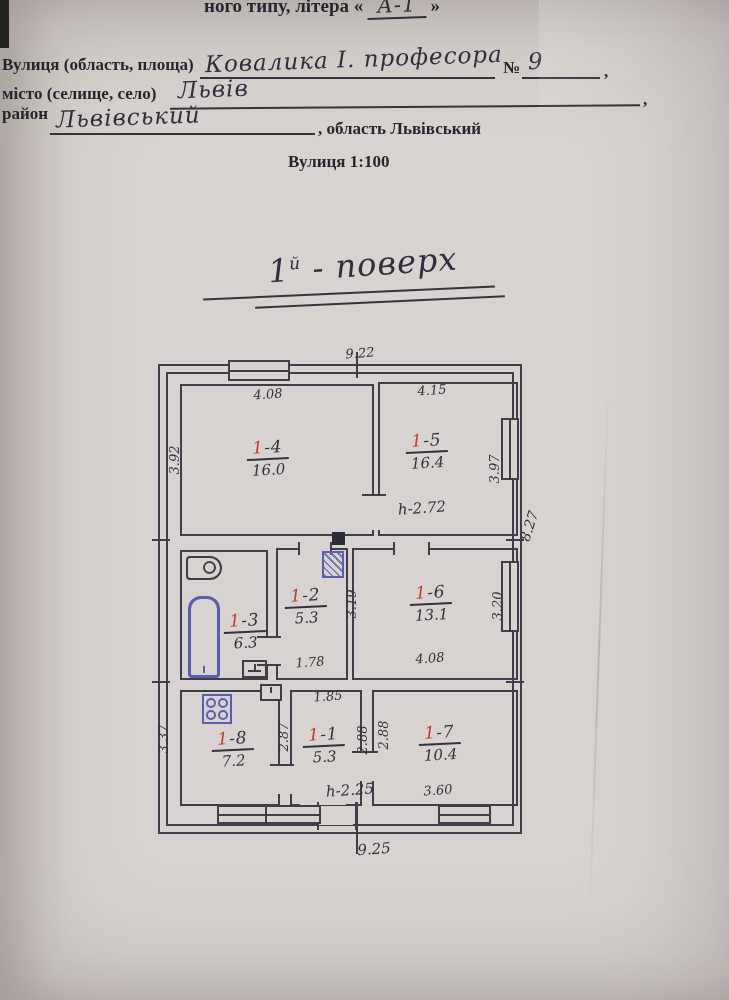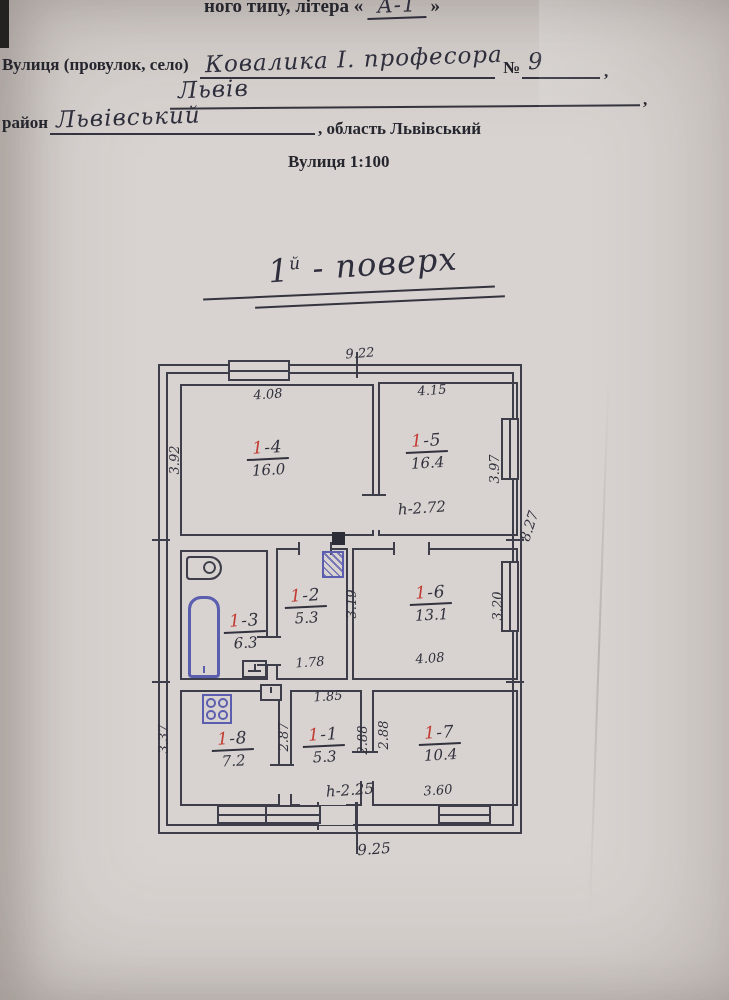--- a/index.html
+++ b/index.html
@@ -64,33 +64,34 @@
 <body>
 
 <div class="page">
 
   <div class="abs" style="left:204px;top:-7px;">
     <span class="printed" style="font-size:19px;">ного типу, літера «</span>
     <span class="hand tilt" style="font-size:21px;border-bottom:2px solid #2e2e3c;padding:0 10px;">А-1</span>
     <span class="printed" style="font-size:19px;">»</span>
   </div>
 
-  <div class="abs printed" style="left:2px;top:55px;">Вулиця (провулок, село)</div>
+  <div class="abs printed" style="left:2px;top:55px;">Вулиця (область, площа)</div>
   <div class="abs hand tilt" style="left:205px;top:46px;font-size:23px;">Ковалика І. професора</div>
   <div class="rule" style="left:200px;top:77px;width:295px;"></div>
   <div class="abs printed" style="left:503px;top:58px;">№</div>
   <div class="abs hand tilt" style="left:528px;top:48px;font-size:23px;">9</div>
   <div class="rule" style="left:522px;top:77px;width:78px;"></div>
   <div class="abs printed" style="left:604px;top:62px;">,</div>
 
+  <div class="abs printed" style="left:2px;top:84px;">місто (селище, село)</div>
   <div class="abs hand tilt" style="left:178px;top:76px;font-size:23px;">Львів</div>
   <div class="rule" style="left:170px;top:106px;width:470px;transform:rotate(-.4deg);"></div>
   <div class="abs printed" style="left:643px;top:90px;">,</div>
 
-  <div class="abs printed" style="left:2px;top:113px;text-align:center;">район</div>
+  <div class="abs printed" style="left:2px;top:104px;text-align:center;">район</div>
   <div class="abs hand tilt" style="left:56px;top:104px;font-size:23px;">Львівський</div>
   <div class="rule" style="left:50px;top:133px;width:265px;"></div>
   <div class="abs printed" style="left:318px;top:119px;">, область Львівський</div>
 
   <div class="abs printed" style="left:288px;top:152px;">Вулиця 1:100</div>
 
   <div class="abs hand" style="left:268px;top:246px;font-size:32px;transform:rotate(-4deg);">
     <span>1</span><sup style="font-size:17px;">й</sup>
     <span>- поверх</span>
   </div>

